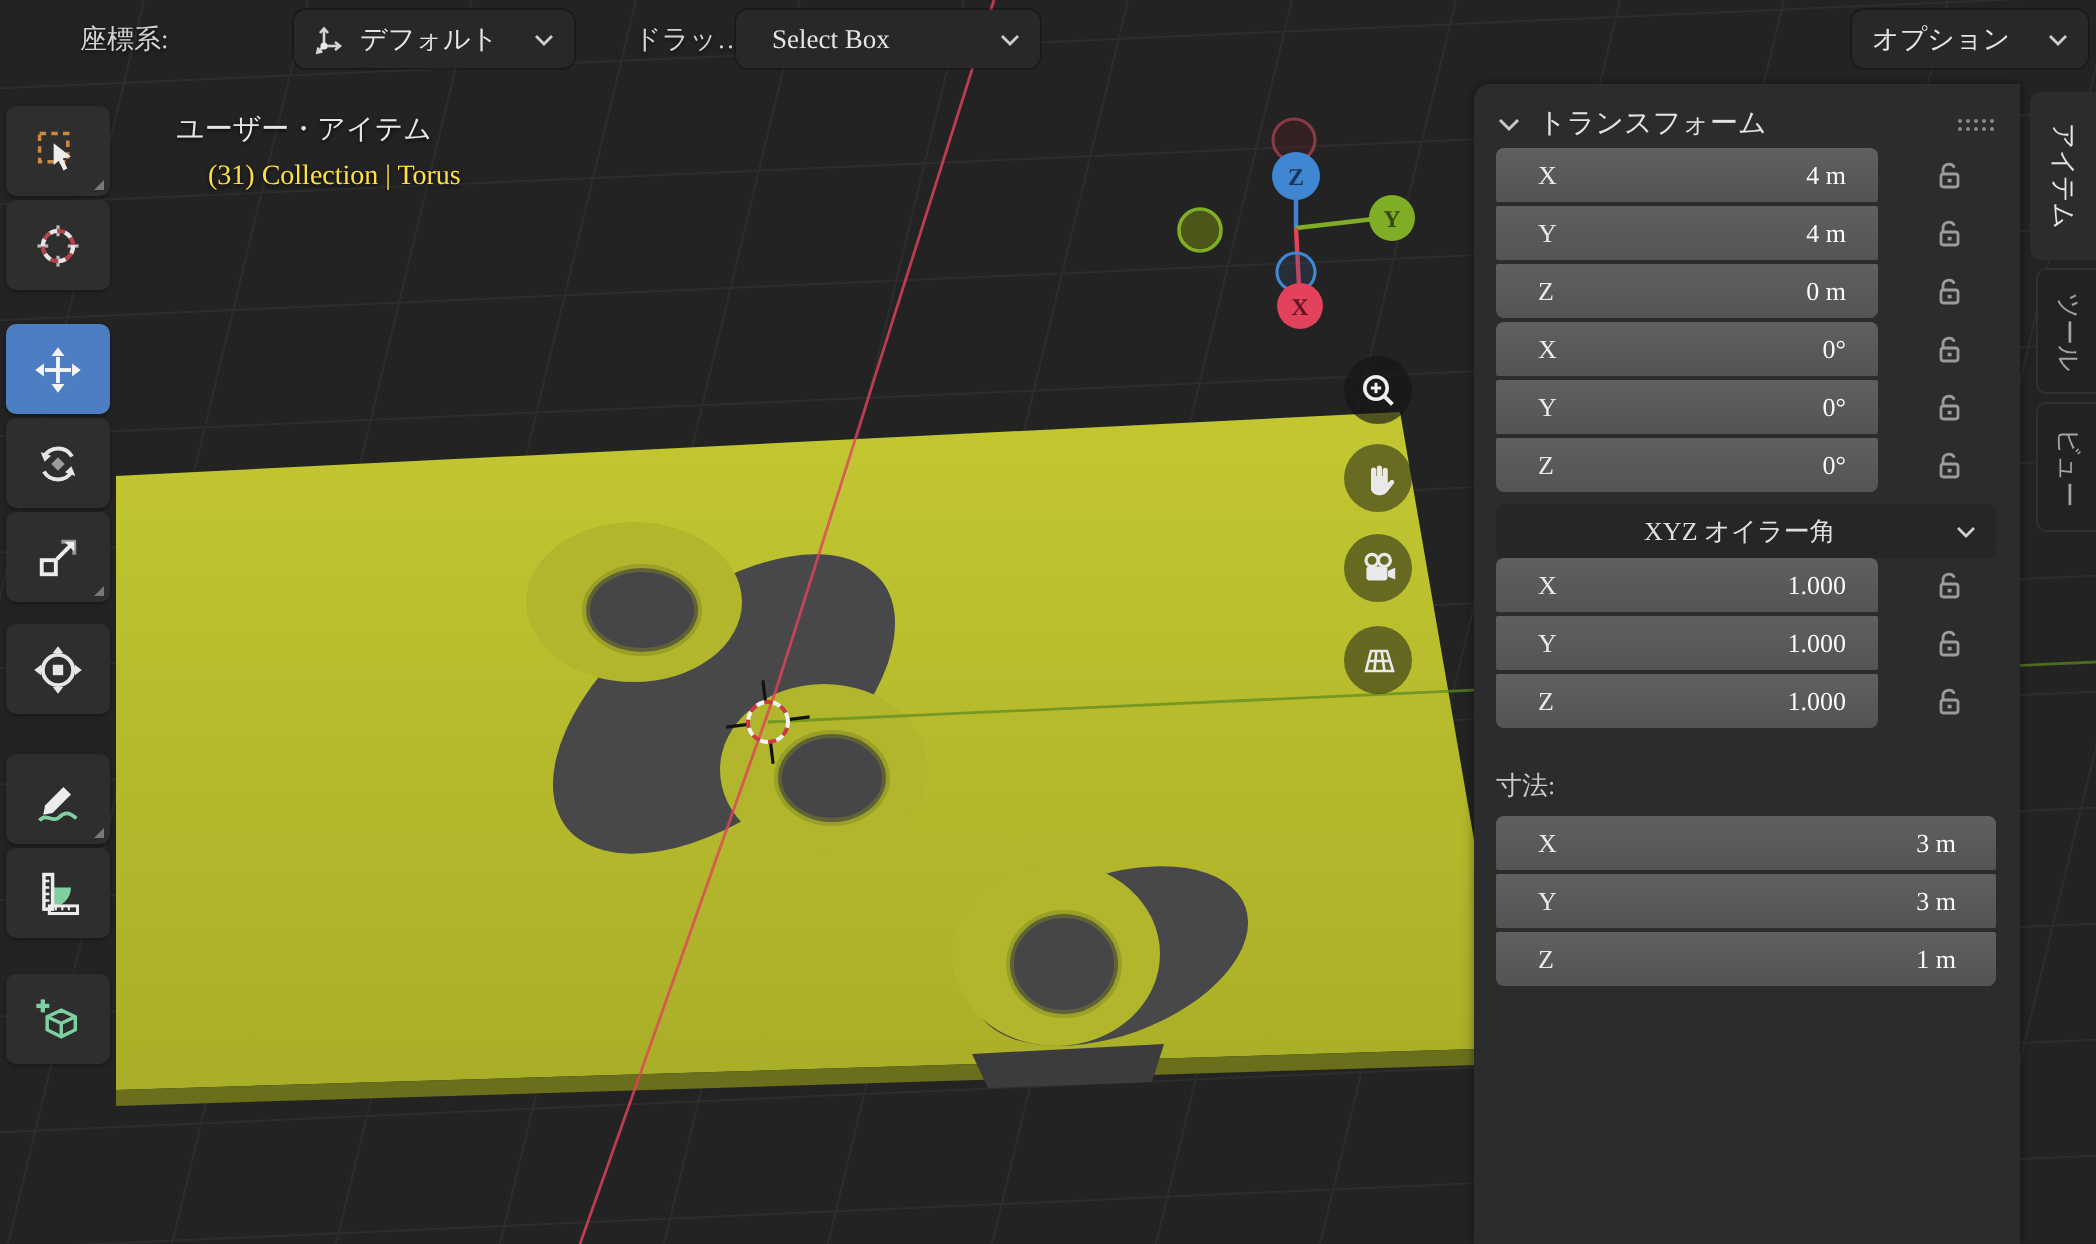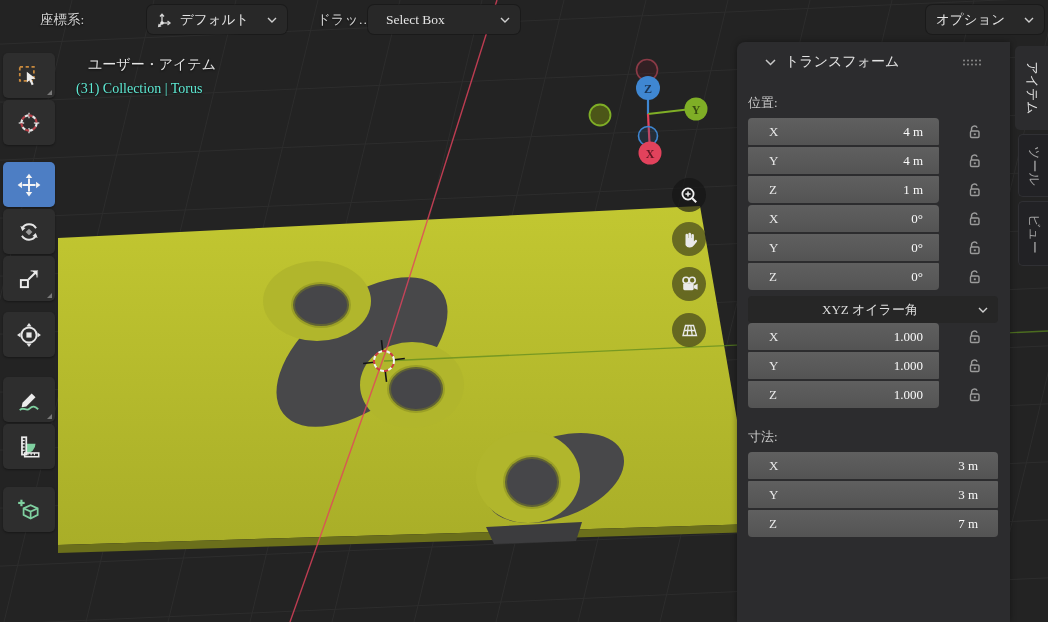--- a/index.html
+++ b/index.html
@@ -38,21 +38,21 @@
     position:absolute;width:34px;height:34px;border-radius:50%;
     background:rgba(24,24,22,.52);display:flex;align-items:center;justify-content:center;cursor:pointer;
   }
   
   .panel{
     position:absolute;left:737px;top:42px;width:273px;bottom:0;
     background:var(--panel-bg,#2c2c2e);border-radius:8px 0 0 0;
     padding-top:8px;box-sizing:border-box;color:#e3e3e3;
     box-shadow:0 0 6px rgba(0,0,0,.4);
   }
-  .phead{height:24px;display:flex;align-items:center;gap:9px;padding:0 28px;}
+  .phead{height:24px;display:flex;align-items:center;gap:9px;padding:0 12px;}
   .phead .title{font-size:14px;color:#e3e3e3;flex:1;}
   .sec-label{margin:20px 0 6px 11px;height:18px;line-height:18px;font-size:13px;color:#c8c8c8;}
   .prow{display:flex;align-items:center;margin:0 0 2px 11px;}
   .nfield{
     width:191px;height:27px;background:var(--field-bg,#575757);
     display:flex;justify-content:space-between;align-items:center;
     padding:0 16px 0 21px;box-sizing:border-box;font-size:13px;cursor:ew-resize;
     background-image:linear-gradient(rgba(255,255,255,.05),rgba(0,0,0,.04));
   }
   .nfield.wide{width:250px;padding-right:20px;}
@@ -283,21 +283,21 @@
         <path d="M7 10.5 L13.5 13.5 L20 10.5 M13.5 13.5 V19.8"></path>
       </g>
       <g stroke="var(--annotate-green,#7fd0a0)" stroke-width="2">
         <line x1="5" y1="2.5" x2="5" y2="8.5"></line>
           <line x1="2" y1="5.5" x2="8" y2="5.5"></line>
       </g>
     </svg>
   </div>
 
   <div class="abs vp-text" style="left:88px;top:56px">ユーザー・アイテム</div>
-  <div class="abs vp-text" style="left:76px;top:81px;color:#5eead4">(31) Collection | Torus</div>
+  <div class="abs vp-text" style="left:104px;top:81px;color:#fde047">(31) Collection | Torus</div>
 
   <svg class="abs" style="left:575px;top:45px" width="140" height="125" viewBox="0 0 140 125">
     <circle cx="72" cy="25" r="10.5" fill="rgba(80,30,36,.35)" stroke="#8a3a46" stroke-width="1.6"></circle>
     <line x1="73" y1="69" x2="73" y2="52" stroke="var(--axis-z,#3f87d2)" stroke-width="2.2"></line>
     <line x1="73" y1="69" x2="112" y2="64.5" stroke="var(--axis-y,#7fae26)" stroke-width="2.2"></line>
     <line x1="73" y1="69" x2="74.5" y2="98" stroke="var(--axis-x,#e2425c)" stroke-width="2.2"></line>
     <circle cx="73" cy="91" r="9.5" fill="rgba(45,85,135,.22)" stroke="var(--axis-z,#3f87d2)" stroke-width="1.6"></circle>
     <circle cx="25" cy="70" r="10.5" fill="#4c5618" stroke="var(--axis-y,#7fae26)" stroke-width="1.8"></circle>
     <g>
       <circle cx="73" cy="43" r="12" fill="var(--axis-z,#3f87d2)"></circle>
@@ -358,21 +358,20 @@
             <circle cx="18" cy="2.5" r="1"></circle>
           <circle cx="2" cy="6.5" r="1"></circle>
             <circle cx="6" cy="6.5" r="1"></circle>
             <circle cx="10" cy="6.5" r="1"></circle>
             <circle cx="14" cy="6.5" r="1"></circle>
             <circle cx="18" cy="6.5" r="1"></circle>
         </g>
       </svg>
     </div>
 
-    <div class="sec-label">位置:</div>
     <div class="prow">
       <div class="nfield r-top">
         <span class="axis">X</span>
         <span class="val">4 m</span>
       </div>
       <span class="lock">
         <svg width="16" height="15" viewBox="0 0 16 15">
           <path d="M4.5 7 V5.2 A3 3 0 0 1 10.2 3.8" fill="none" stroke="#9b9b9b" stroke-width="1.4"></path>
           <rect x="3.5" y="7" width="8.5" height="6.5" rx="1.2" fill="none" stroke="#9b9b9b" stroke-width="1.4"></rect>
           <rect x="6.8" y="9.4" width="2" height="1.8" fill="#9b9b9b"></rect>
@@ -388,21 +387,21 @@
         <svg width="16" height="15" viewBox="0 0 16 15">
           <path d="M4.5 7 V5.2 A3 3 0 0 1 10.2 3.8" fill="none" stroke="#9b9b9b" stroke-width="1.4"></path>
           <rect x="3.5" y="7" width="8.5" height="6.5" rx="1.2" fill="none" stroke="#9b9b9b" stroke-width="1.4"></rect>
           <rect x="6.8" y="9.4" width="2" height="1.8" fill="#9b9b9b"></rect>
         </svg>
       </span>
     </div>
     <div class="prow">
       <div class="nfield r-bot">
         <span class="axis">Z</span>
-        <span class="val">1 m</span>
+        <span class="val">0 m</span>
       </div>
       <span class="lock">
         <svg width="16" height="15" viewBox="0 0 16 15">
           <path d="M4.5 7 V5.2 A3 3 0 0 1 10.2 3.8" fill="none" stroke="#9b9b9b" stroke-width="1.4"></path>
           <rect x="3.5" y="7" width="8.5" height="6.5" rx="1.2" fill="none" stroke="#9b9b9b" stroke-width="1.4"></rect>
           <rect x="6.8" y="9.4" width="2" height="1.8" fill="#9b9b9b"></rect>
         </svg>
       </span>
     </div>
 
@@ -501,21 +500,21 @@
     </div>
     <div class="prow">
       <div class="nfield wide r-mid">
         <span class="axis">Y</span>
         <span class="val">3 m</span>
       </div>
     </div>
     <div class="prow">
       <div class="nfield wide r-bot">
         <span class="axis">Z</span>
-        <span class="val">7 m</span>
+        <span class="val">1 m</span>
       </div>
     </div>
   </div>
 
   <div class="tab active" style="top:46px;height:84px">
     <span>アイテム</span>
   </div>
   <div class="tab inactive" style="top:134px;height:63px">
     <span>ツール</span>
   </div>

